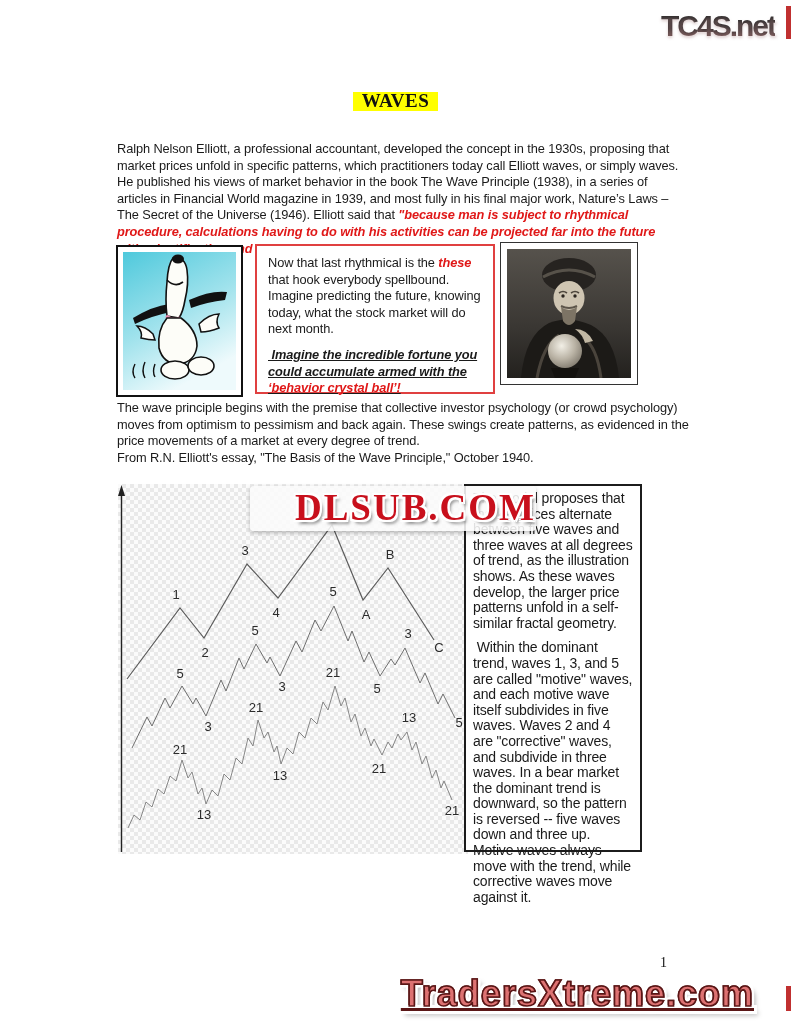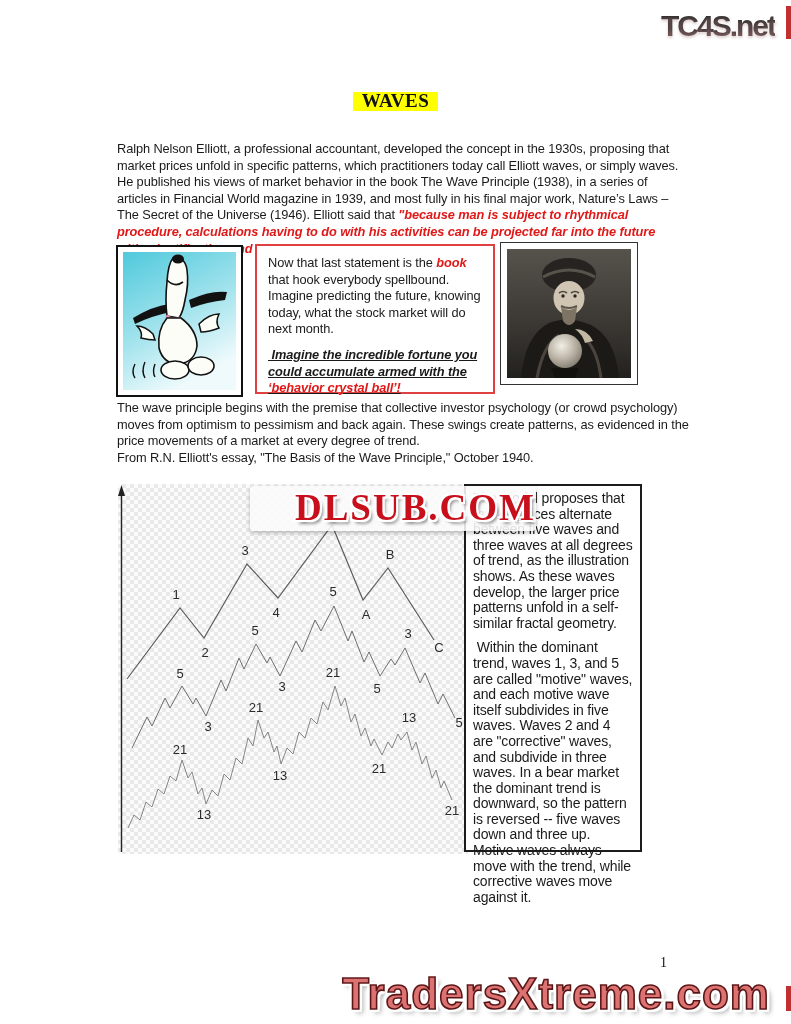--- a/index.html
+++ b/index.html
@@ -76,26 +76,27 @@
   .watermark span {
     font-weight:bold; font-size:37px; letter-spacing:2px; color:#c8101c;
     font-family:"Liberation Serif", serif;
     text-shadow:-2px -2px 0 #fff,2px -2px 0 #fff,-2px 2px 0 #fff,2px 2px 0 #fff,
                 0 -2px 0 #fff,0 2px 0 #fff,-2px 0 0 #fff,2px 0 0 #fff,
                 3px 4px 3px rgba(60,60,60,0.55);
   }
   
   .page-num { position:absolute; left:660px; top:955px; font-family:"Liberation Serif", serif; font-size:14px; color:#111; }
   .logo-bottom {
-    position:absolute; top:972px; right:21px;
-    font-size:44px; font-weight:bold; letter-spacing:1px; line-height:44px;
+    position:absolute; top:972px; right:37px;
+    font-size:36px; font-weight:bold; letter-spacing:1px; line-height:44px;
     color:#dd7272; -webkit-text-stroke:1.6px #5a1616;
     text-shadow:-3px -3px 1px #ffffff,3px -3px 1px #ffffff,-3px 3px 1px #ffffff,3px 3px 1px #ffffff,
                 0 -3px 1px #ffffff,0 3px 1px #ffffff,-3px 0 1px #ffffff,3px 0 1px #ffffff,
                 4px 4px 5px rgba(0,0,0,0.35);
+    text-decoration:underline;
   }
 </style>
 </head>
 <body>
 
 <div id="page">
 
   <div class="logo-top">TC4S.net</div>
   <div class="edge-strip top"></div>
 
@@ -131,21 +132,21 @@
       <path d="M44 66 Q34 78 36 96 Q40 112 56 112 Q72 110 74 94 Q74 78 58 66 Z" fill="#fdfdf8" stroke="#111" stroke-width="1.6"></path>
 
       <ellipse cx="52" cy="118" rx="14" ry="9" fill="#fdfdf8" stroke="#111" stroke-width="1.6"></ellipse>
       <ellipse cx="78" cy="114" rx="13" ry="9" fill="#fdfdf8" stroke="#111" stroke-width="1.6"></ellipse>
 
       <path d="M12 112 q-4 8 0 14 M22 110 q-4 9 0 16 M32 112 q-3 8 0 13" fill="none" stroke="#111" stroke-width="1.4"></path>
     </svg>
   </div>
 
   <div class="hook-box">
-    <div><span>Now that last statement is the </span><span class="hook-red">book</span><span> that hook everybody spellbound. Imagine predicting the future, knowing today, what the stock market will do next month.</span></div>
+    <div><span>Now that last rhythmical is the </span><span class="hook-red">these</span><span> that hook everybody spellbound. Imagine predicting the future, knowing today, what the stock market will do next month.</span></div>
     <div class="gap"></div>
     <div class="hook-em"><span>&nbsp;Imagine the incredible fortune you could accumulate armed with the </span><span class="hook-red2">‘behavior crystal ball’!</span></div>
   </div>
 
   <div class="teller-box">
     <svg width="124" height="129" viewBox="0 0 124 129">
       <defs>
         <linearGradient id="bgph" x1="0" y1="0" x2="0" y2="1">
           <stop offset="0" stop-color="#56524c"></stop>
             <stop offset="0.6" stop-color="#3a3733"></stop>

